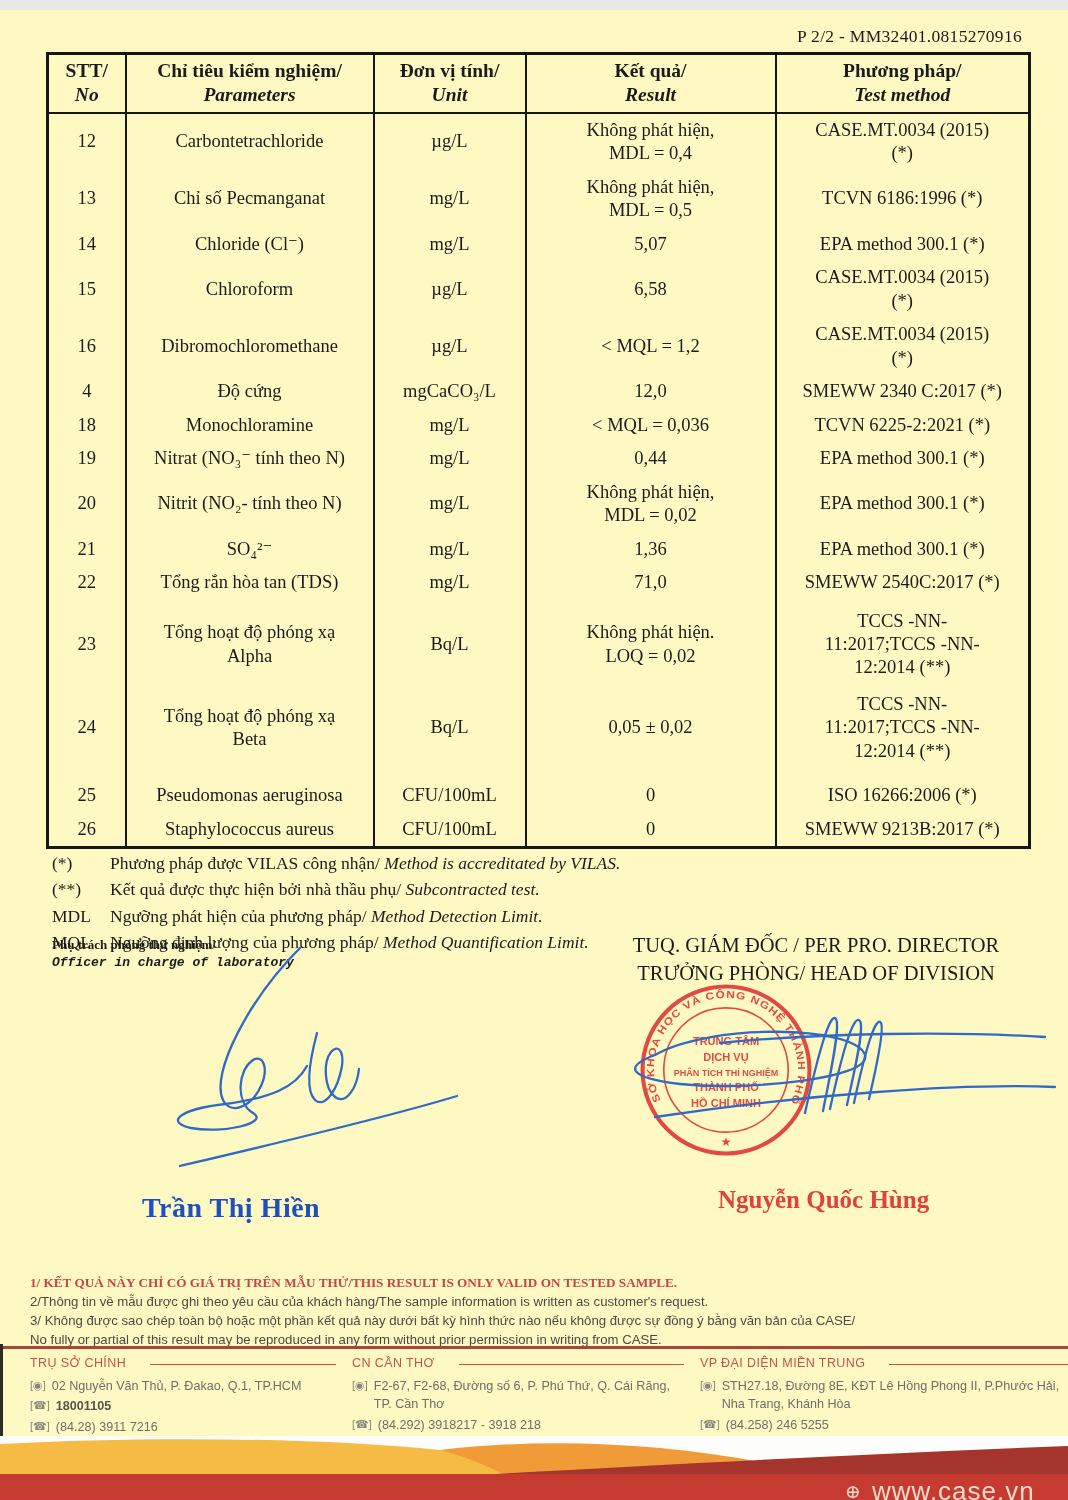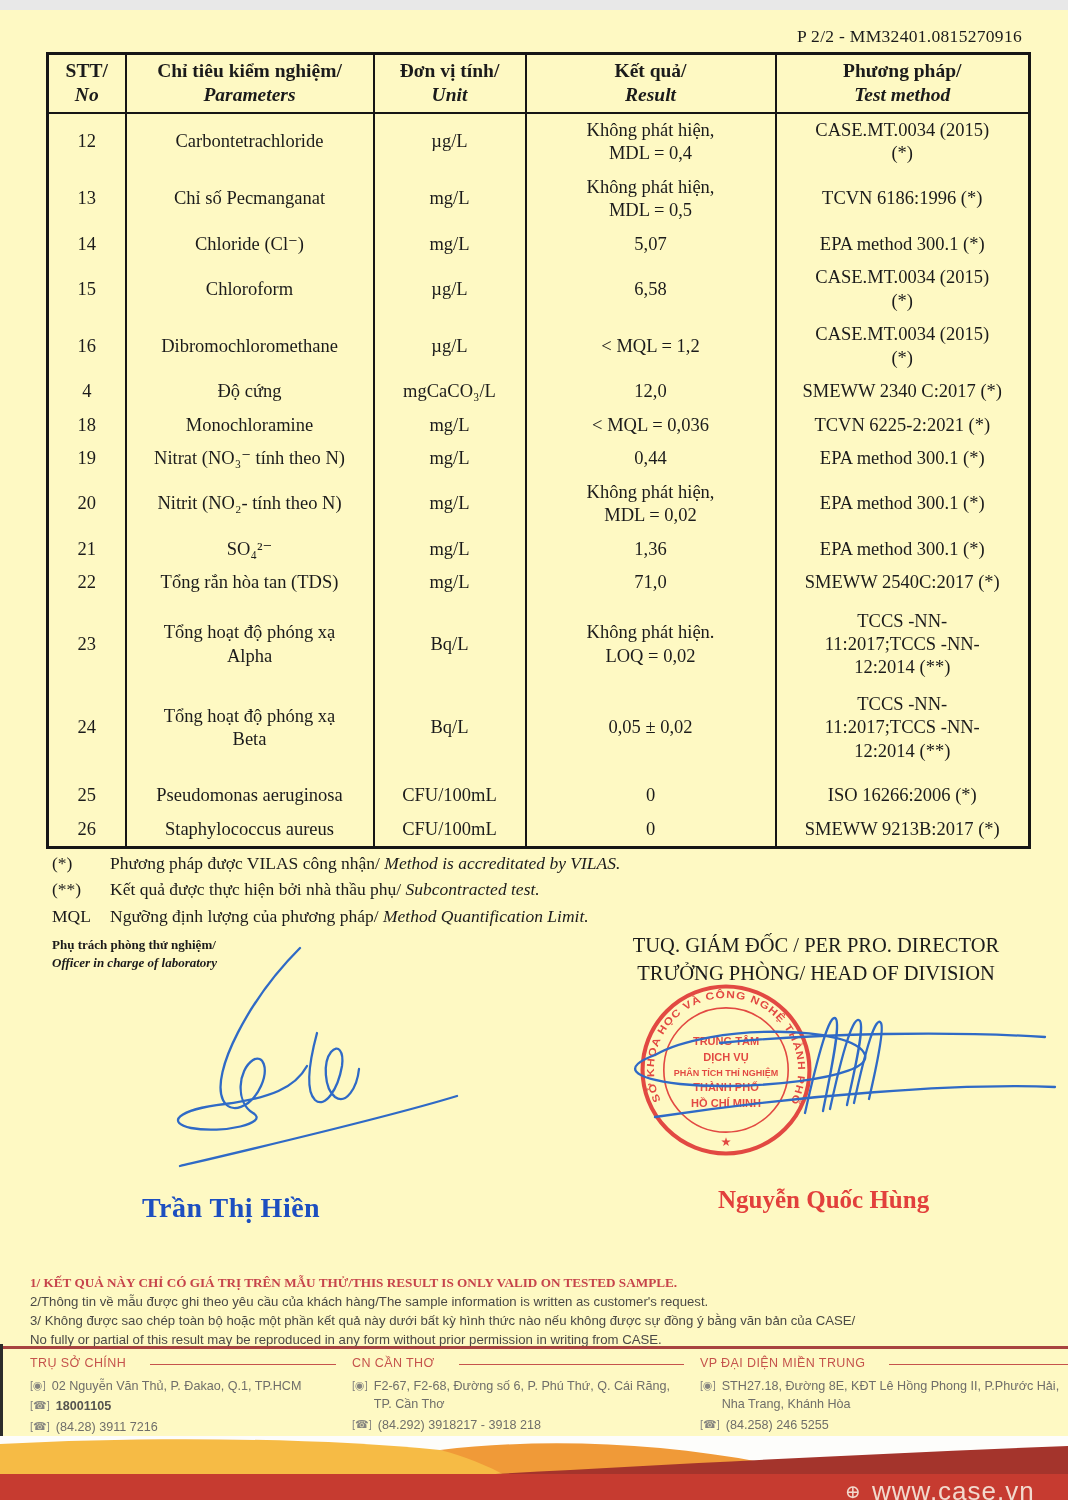--- a/index.html
+++ b/index.html
@@ -22,21 +22,21 @@
   table.results tbody tr:nth-child(12) td{padding-top:10px;}
   table.results tbody tr:nth-child(13) td{padding-top:8px;padding-bottom:16px;}
 
   
   .footnotes{position:absolute;left:52px;top:840px;font-size:17.5px;line-height:1.5;}
   .fn-label{display:inline-block;width:58px;}
   .fn-en{font-style:italic;}
 
   
   .sig-left{position:absolute;left:52px;top:926px;font-size:13px;font-weight:bold;line-height:1.35;}
-  .sig-left .en{font-style:italic;}
+  .sig-left .en{font-style:italic;font-family:Liberation Mono, monospace;}
   .sig-right{position:absolute;left:596px;top:922px;width:440px;text-align:center;
              font-size:20.5px;font-weight:normal;line-height:1.35;}
 
   
   .stamp{position:absolute;left:636px;top:970px;width:180px;height:180px;opacity:.92;}
   .stamp text{fill:var(--stamp_red,#e03b38);font-family:"Liberation Sans","DejaVu Sans",sans-serif;font-weight:bold;}
   .st-ring{fill:none;stroke:var(--stamp_red,#e03b38);}
   .st-line{text-anchor:middle;font-size:13.5px;}
   .st-small{font-size:11px;}
   .st-arc{font-size:12.5px;letter-spacing:1px;}
@@ -225,20 +225,21 @@
           <td>CFU/100mL</td>
           <td>0</td>
           <td>SMEWW 9213B:2017 (*)</td>
         </tr>
       </tbody>
   </table>
 
   <div class="footnotes">
       <div class="fn"><span class="fn-label">(*)</span><span class="fn-vi">Phương pháp được VILAS công nhận/ </span><span class="fn-en">Method is accreditated by VILAS.</span></div>
       <div class="fn"><span class="fn-label">(**)</span><span class="fn-vi">Kết quả được thực hiện bởi nhà thầu phụ/ </span><span class="fn-en">Subcontracted test.</span></div>
+      <div class="fn"><span class="fn-label">MDL</span><span class="fn-vi">Ngưỡng phát hiện của phương pháp/ </span><span class="fn-en">Method Detection Limit.</span></div>
       <div class="fn"><span class="fn-label">MQL</span><span class="fn-vi">Ngưỡng định lượng của phương pháp/ </span><span class="fn-en">Method Quantification Limit.</span></div>
     </div>
 
   <div class="sig-left">
     <div>Phụ trách phòng thử nghiệm/</div>
     <div class="en">Officer in charge of laboratory</div>
   </div>
 
   <div class="sig-right">
     <div>TUQ. GIÁM ĐỐC / PER PRO. DIRECTOR</div>

